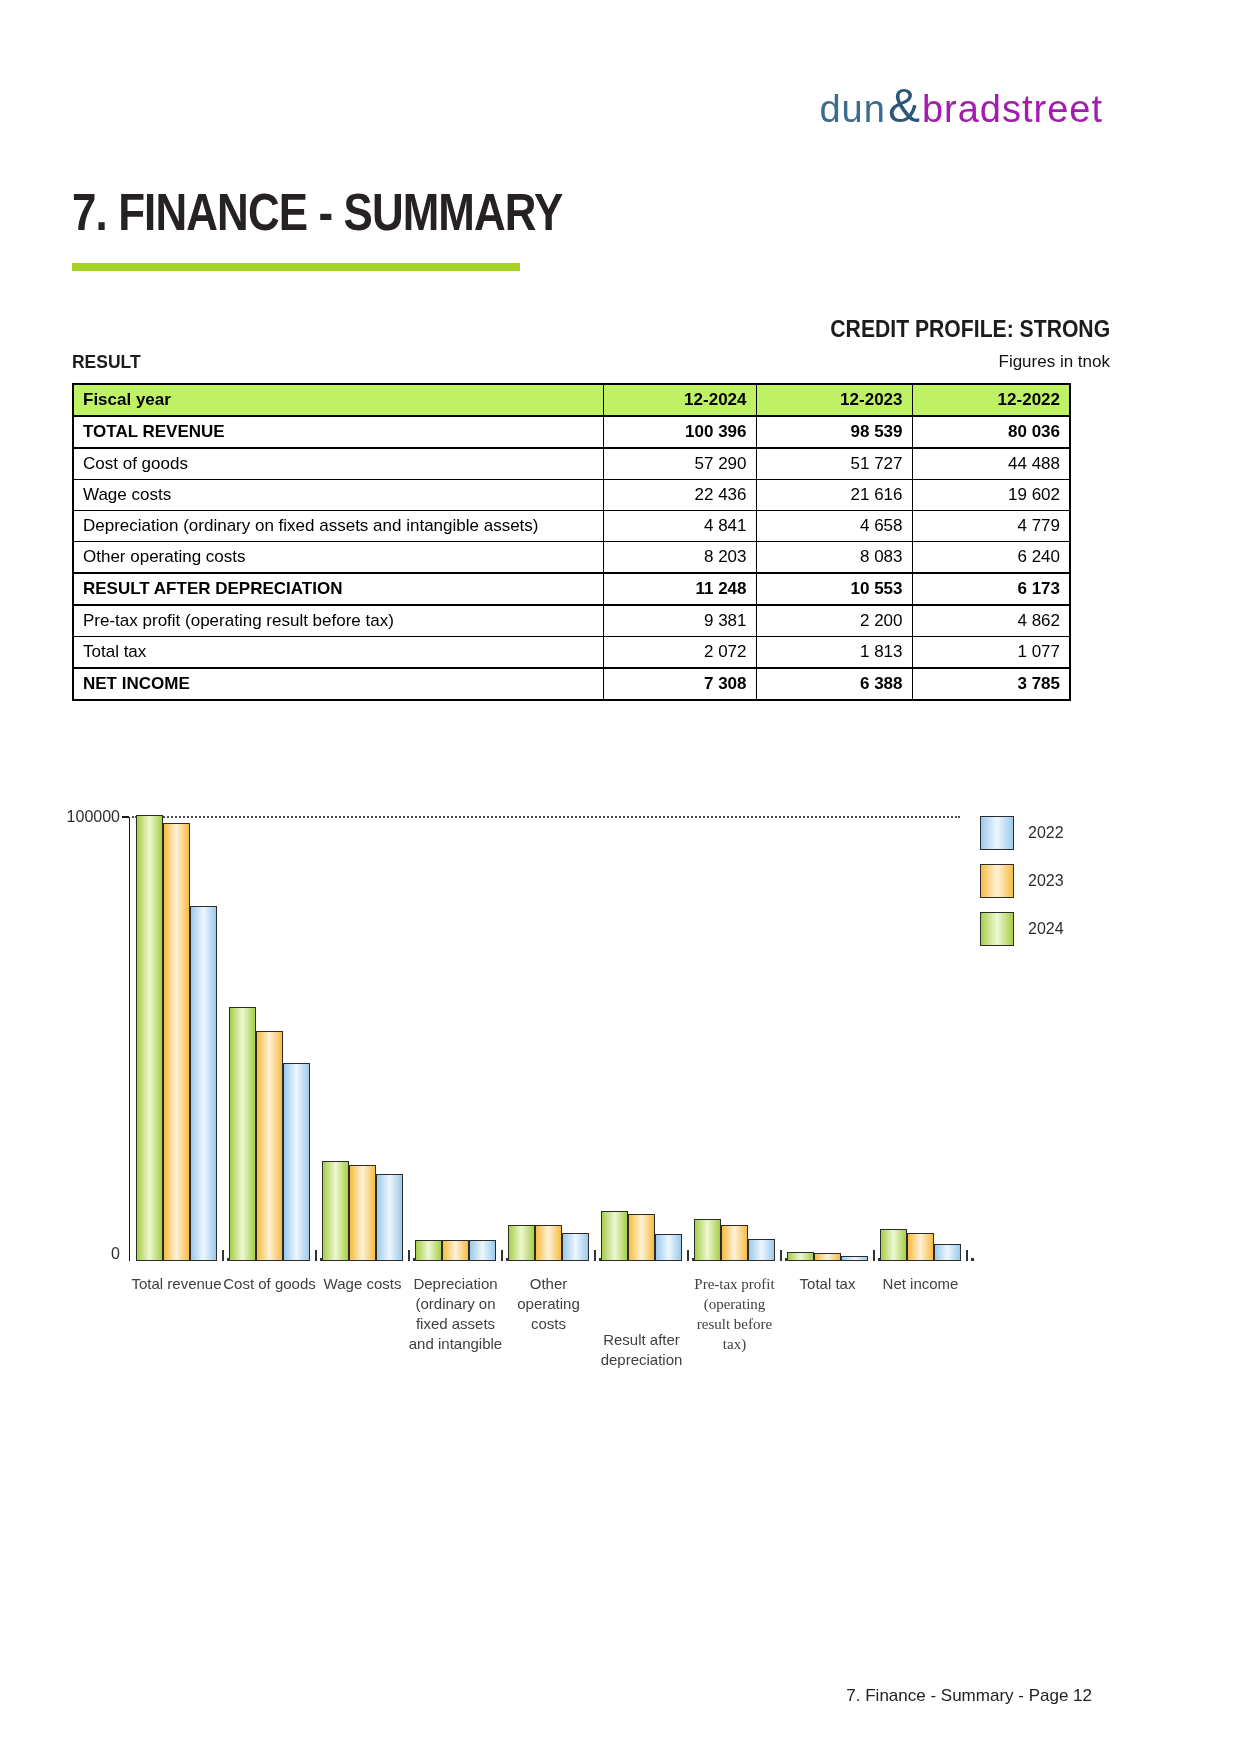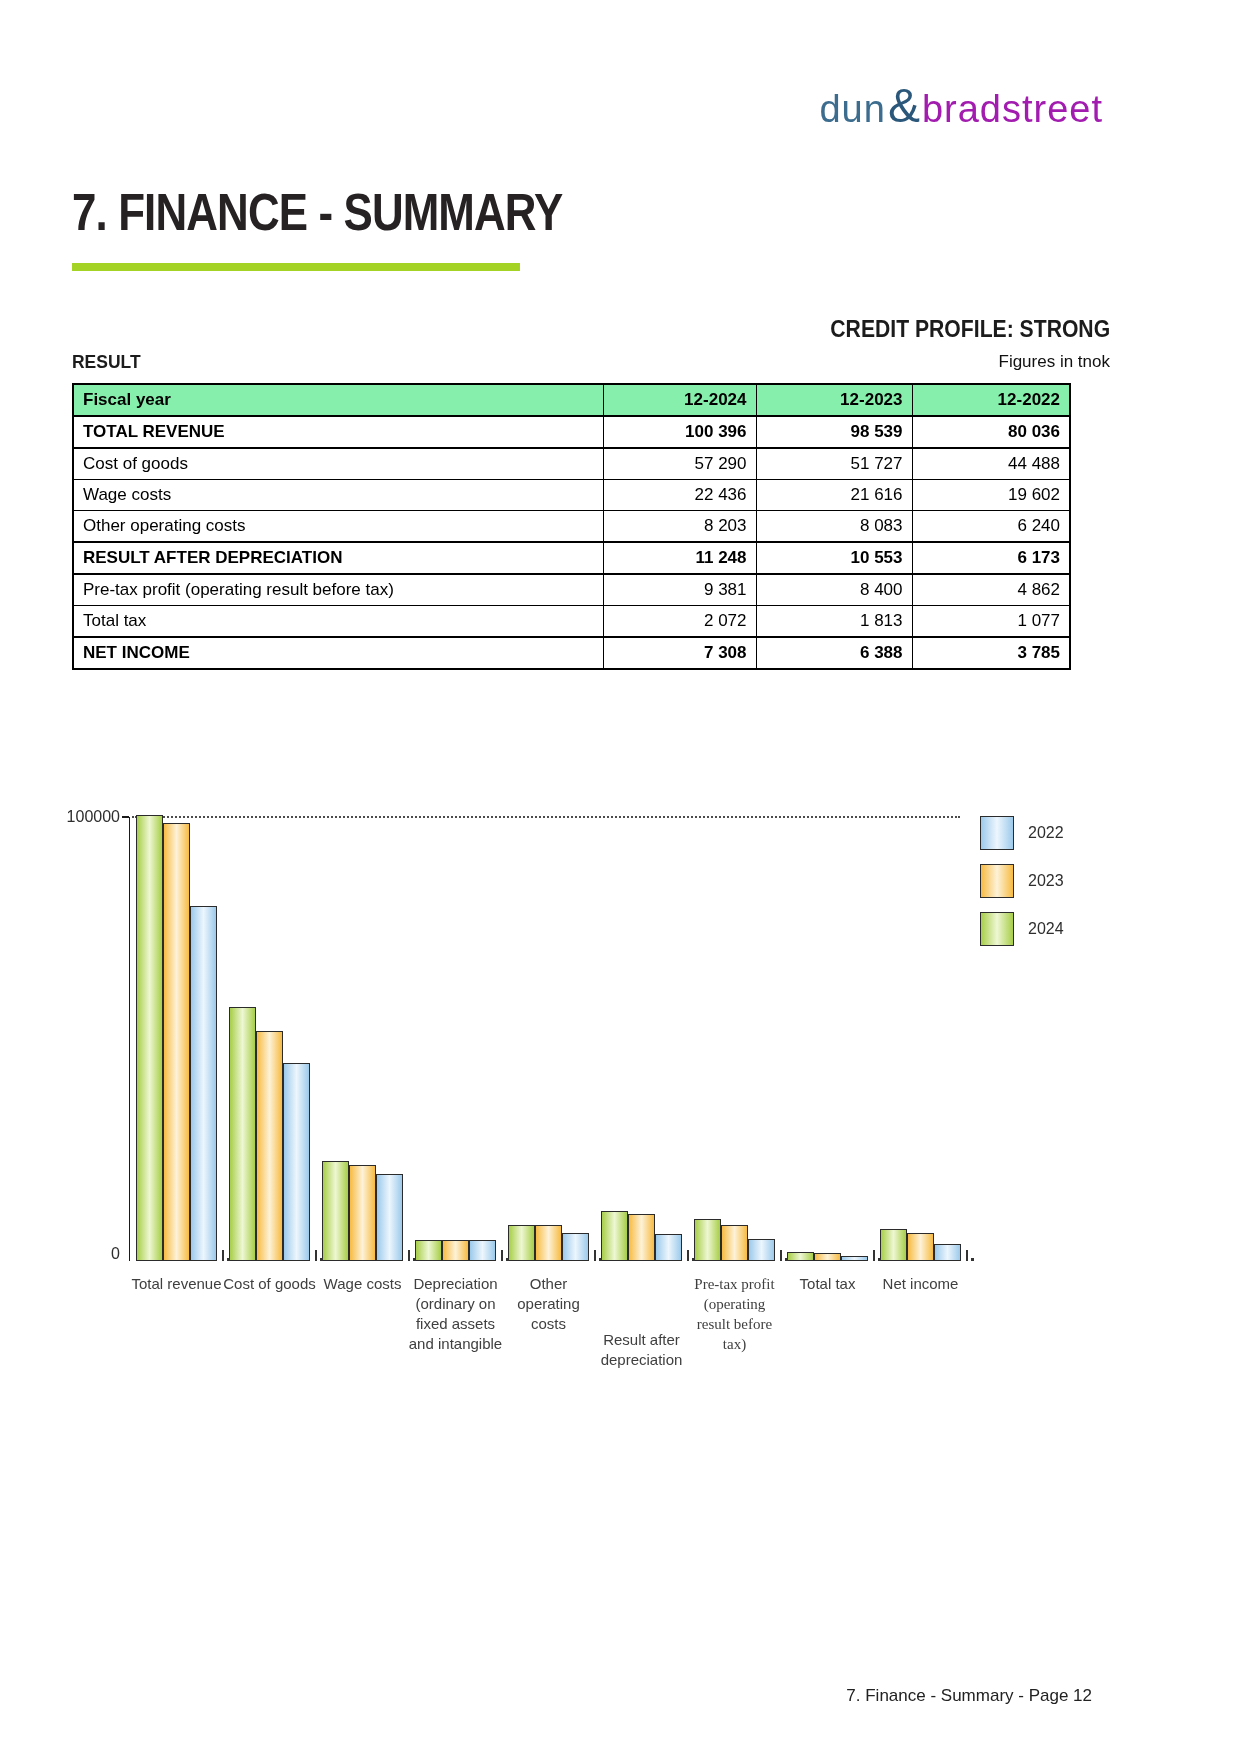--- a/index.html
+++ b/index.html
@@ -19,21 +19,21 @@
   .credit-profile { position:absolute; right:172px; top:316px; font-size:23px; font-weight:bold; color:#1c1c1c;
            white-space:nowrap; transform:scaleX(0.92); transform-origin:right center; }
   .result-label { position:absolute; left:72px; top:351px; font-size:19px; font-weight:bold; color:#1c1c1c;
            transform:scaleX(0.92); transform-origin:left center; }
   .figures-note { position:absolute; right:172px; top:352px; font-size:17px; color:#111; }
   
   table.result { position:absolute; left:72px; top:383px; width:997px; border-collapse:collapse;
            font-size:17px; table-layout:fixed; }
   table.result th, table.result td { border:1px solid #000; padding:0 9px; height:30px; overflow:hidden; white-space:nowrap; }
   table.result { border:2px solid #000; }
-  table.result thead th { background:#86efac; font-weight:bold; text-align:left; border-bottom:2px solid #000; }
+  table.result thead th { background:#bef264; font-weight:bold; text-align:left; border-bottom:2px solid #000; }
   table.result thead th.num { text-align:right;margin-top:32px; }
   table.result td.num { text-align:right; }
   table.result tr.bold td { font-weight:bold; border-top:2px solid #000; border-bottom:2px solid #000; }
   
   .chart { position:absolute; left:0; top:0; width:1241px; height:1754px; pointer-events:none; }
   .yaxis { position:absolute; background:#1a1a1a; }
   .ytick { position:absolute; background:#1a1a1a; }
   .gridline { position:absolute; border-top:2px dotted #4c4c4c; height:0; }
   .ylab { position:absolute; width:62px; text-align:right; font-size:16px; color:#2e2e2e; }
   .bar { position:absolute; box-sizing:border-box; border:1px solid #2b2b2b; }
@@ -92,35 +92,41 @@
           <td class="num">51 727</td>
           <td class="num">44 488</td>
         </tr>
         <tr>
           <td>Wage costs</td>
           <td class="num">22 436</td>
           <td class="num">21 616</td>
           <td class="num">19 602</td>
         </tr>
         <tr>
+          <td>Depreciation (ordinary on fixed assets and intangible assets)</td>
+          <td class="num">4 841</td>
+          <td class="num">4 658</td>
+          <td class="num">4 779</td>
+        </tr>
+        <tr>
           <td>Other operating costs</td>
           <td class="num">8 203</td>
           <td class="num">8 083</td>
           <td class="num">6 240</td>
         </tr>
         <tr class="bold">
           <td>RESULT AFTER DEPRECIATION</td>
           <td class="num">11 248</td>
           <td class="num">10 553</td>
           <td class="num">6 173</td>
         </tr>
         <tr>
           <td>Pre-tax profit (operating result before tax)</td>
           <td class="num">9 381</td>
-          <td class="num">8 400</td>
+          <td class="num">2 200</td>
           <td class="num">4 862</td>
         </tr>
         <tr>
           <td>Total tax</td>
           <td class="num">2 072</td>
           <td class="num">1 813</td>
           <td class="num">1 077</td>
         </tr>
         <tr class="bold">
           <td>NET INCOME</td>

